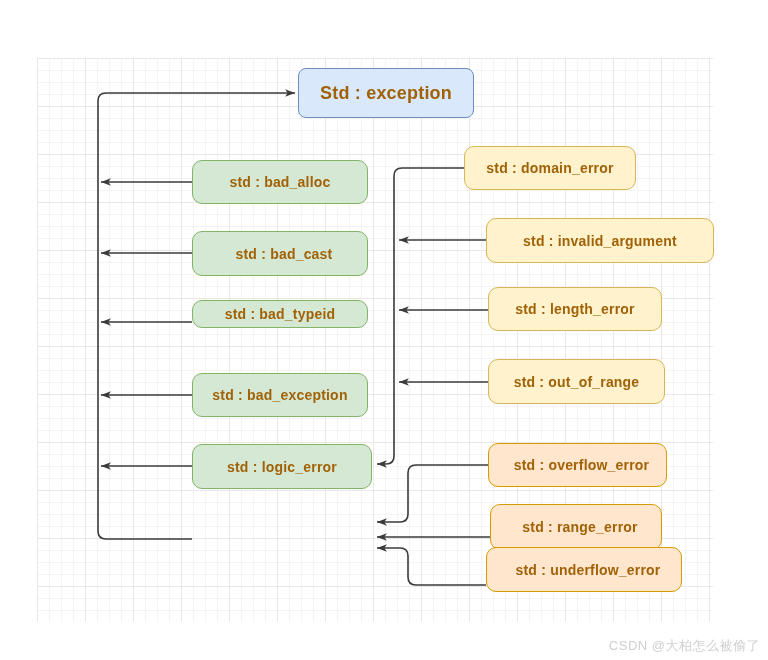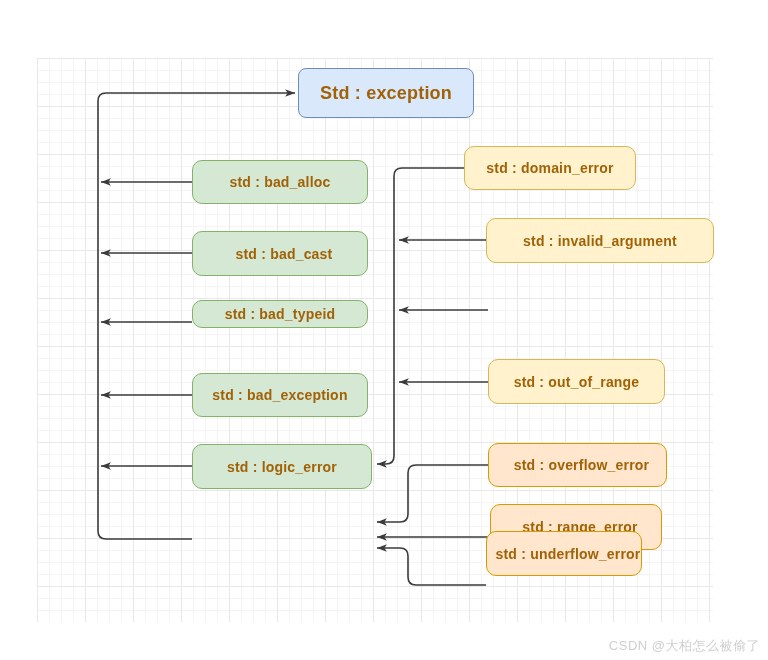--- a/index.html
+++ b/index.html
@@ -63,21 +63,22 @@
   <div class="node blue" style="left:298px;top:68px;width:176px;height:50px;">Std : exception</div>
 
   <div class="node green" style="left:192px;top:160px;width:176px;height:44px;">std : bad_alloc</div>
   <div class="node green" style="left:192px;top:231px;width:176px;height:45px;padding-left:8px;">std : bad_cast</div>
   <div class="node green" style="left:192px;top:300px;width:176px;height:28px;">std : bad_typeid</div>
   <div class="node green" style="left:192px;top:373px;width:176px;height:44px;">std : bad_exception</div>
   <div class="node green" style="left:192px;top:444px;width:180px;height:45px;">std : logic_error</div>
 
   <div class="node yellow" style="left:464px;top:146px;width:172px;height:44px;">std : domain_error</div>
   <div class="node yellow" style="left:486px;top:218px;width:228px;height:45px;">std : invalid_argument</div>
+  <div class="node yellow" style="left:488px;top:287px;width:174px;height:44px;">std : length_error</div>
   <div class="node yellow" style="left:488px;top:359px;width:177px;height:45px;">std : out_of_range</div>
 
   <div class="node orange" style="left:488px;top:443px;width:179px;height:44px;">std : overflow_error</div>
   <div class="node orange" style="left:490px;top:504px;width:172px;height:46px;">std : range_error</div>
-  <div class="node orange" style="left:486px;top:531px;width:156px;height:45px;">std : underflow_error</div>
+  <div class="node orange" style="left:486px;top:547px;width:196px;height:45px;">std : underflow_error</div>
 
   <div class="watermark">CSDN @大柏怎么被偷了</div>
 
 </div>
 
 </body></html>

